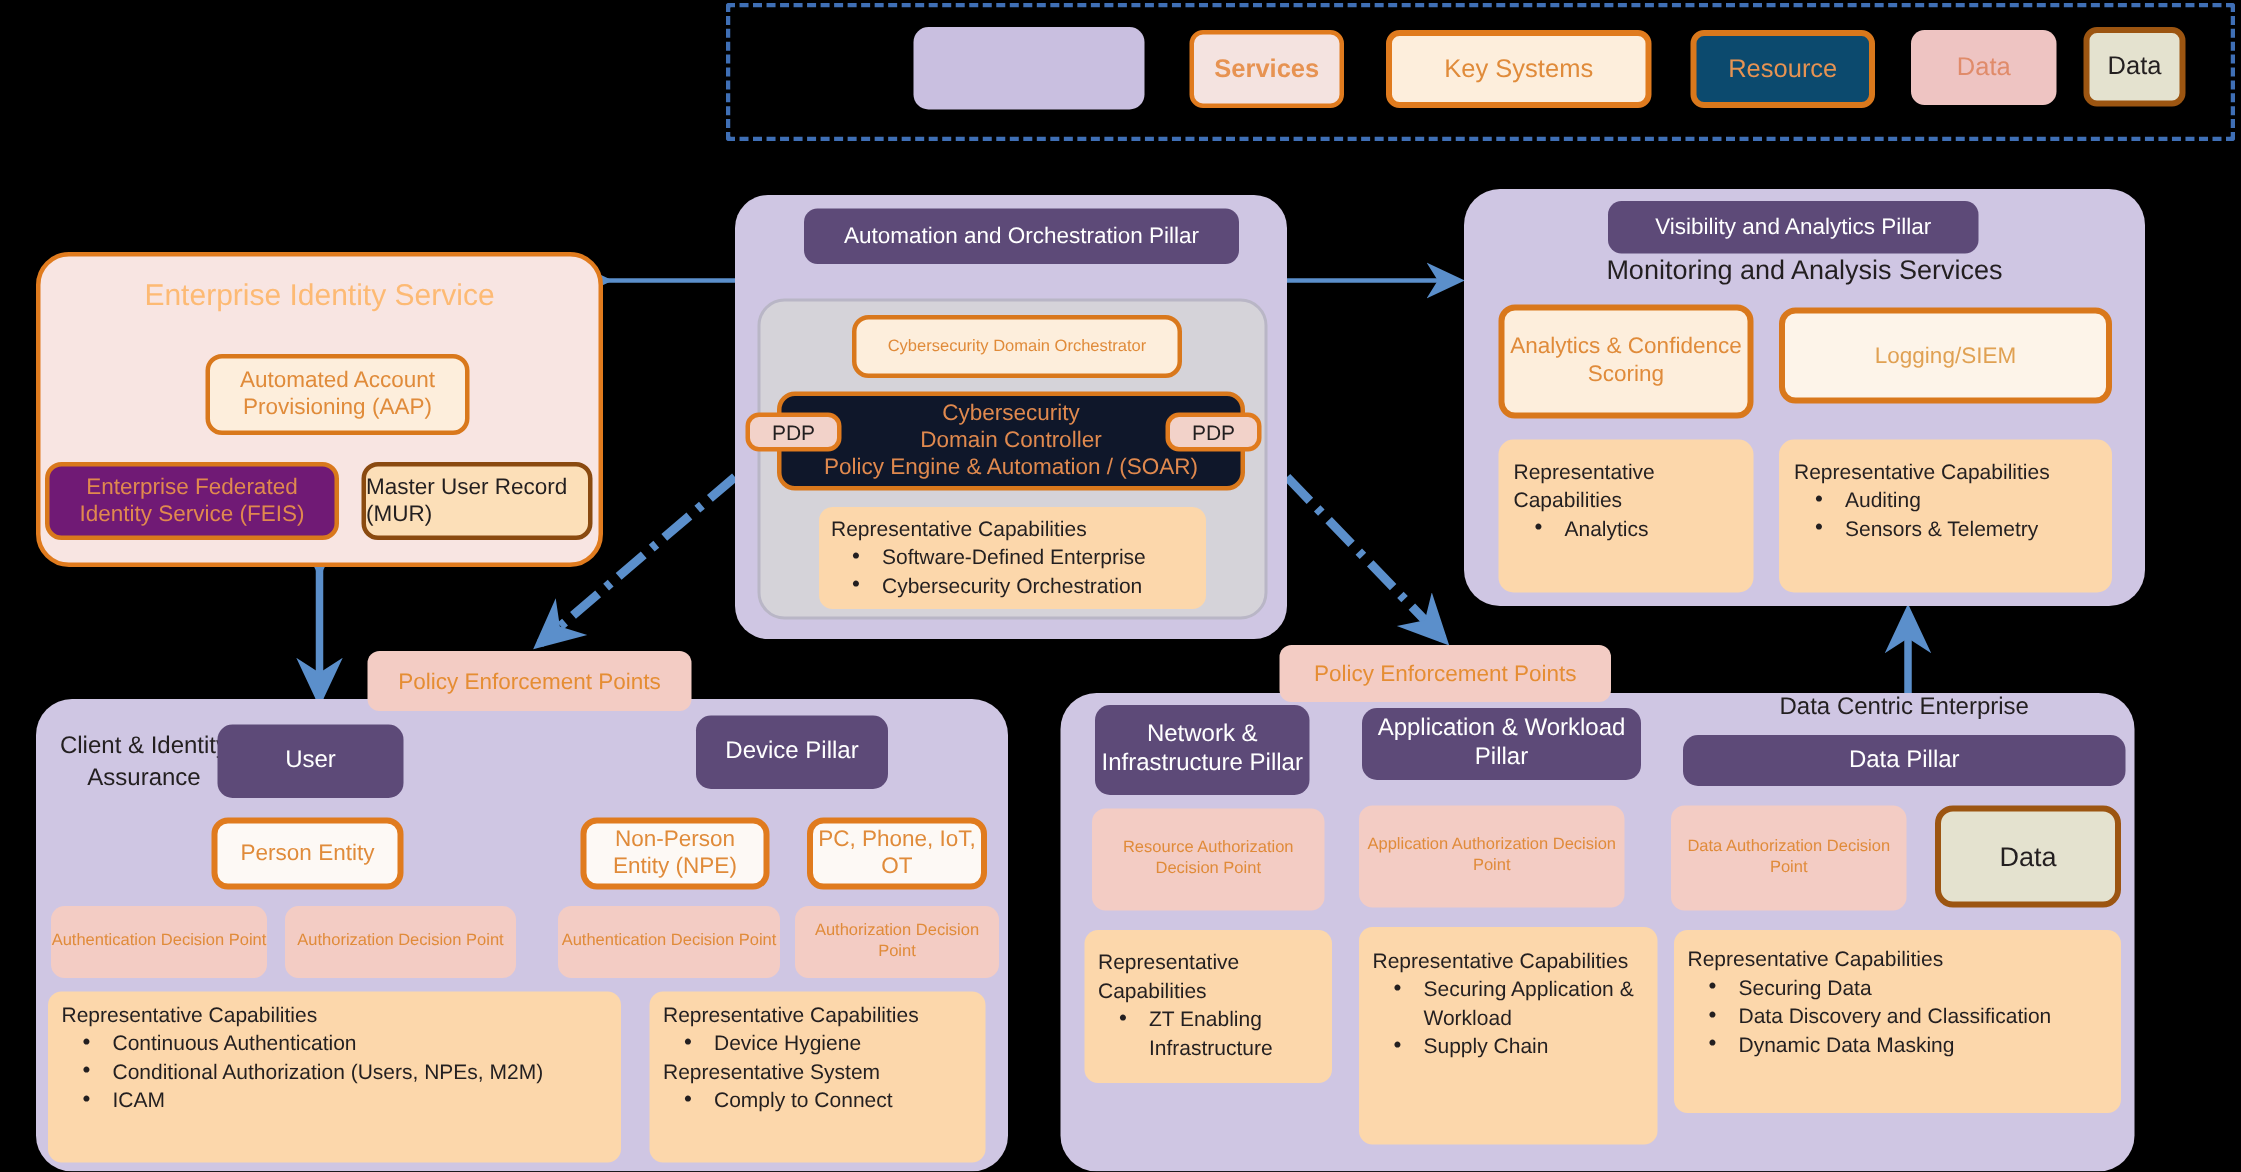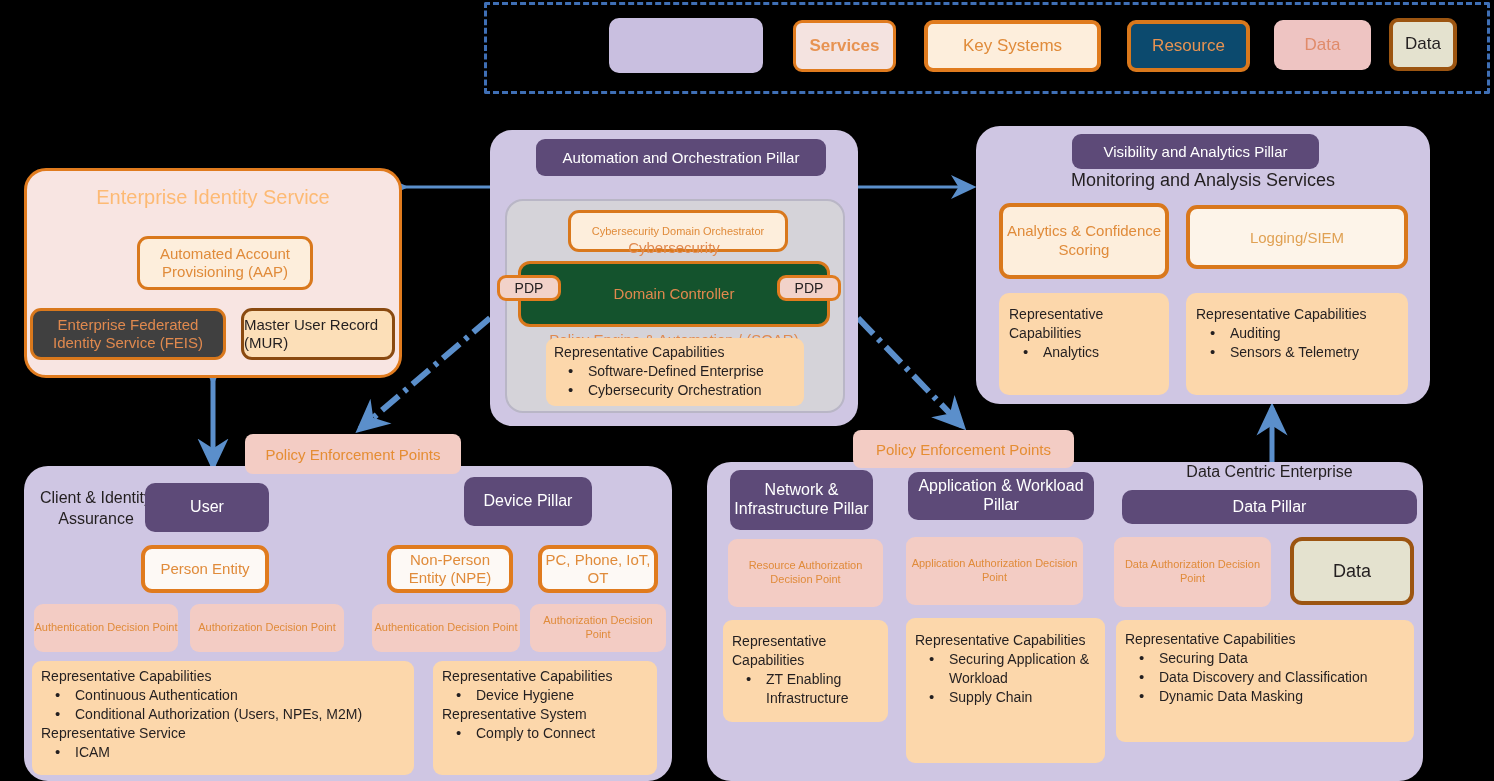--- a/index.html
+++ b/index.html
@@ -74,21 +74,21 @@
   }
   #eis-aap {
     left: 137px; top: 236px; width: 176px; height: 54px;
     background: #fdeedc; border: 3px solid #d9781c; border-radius: 11px;
     color: #e08b3a; font-size: 15px;
     display: flex; align-items: center; justify-content: center;
     text-align: center; line-height: 1.2;
   }
   #eis-feis {
     left: 30px; top: 308px; width: 196px; height: 52px;
-    background: #404040; border: 3px solid #d9781c; border-radius: 11px;
+    background: #701a75; border: 3px solid #d9781c; border-radius: 11px;
     color: #e0894e; font-size: 15px;
     display: flex; align-items: center; justify-content: center;
     text-align: center; line-height: 1.2;
   }
   #eis-mur {
     left: 241px; top: 308px; width: 154px; height: 52px;
     background: #fcdfb8; border: 3px solid #8a4a10; border-radius: 11px;
     color: #231f20; font-size: 15px;
     display: flex; align-items: center; justify-content: center;
     line-height: 1.2;
@@ -111,24 +111,24 @@
   }
   #auto-cdo {
     left: 568px; top: 210px; width: 220px; height: 42px;
     background: #fdeedc; border: 3px solid #d9781c; border-radius: 11px;
     color: #e08b3a; font-size: 11px;
     display: flex; align-items: center; justify-content: center;
     text-align: center; line-height: 1.15;
   }
   #auto-cdc {
     left: 518px; top: 261px; width: 312px; height: 66px;
-    background: #14532d; border: 3px solid #d9781c; border-radius: 12px;
+    background: #0f172a; border: 3px solid #d9781c; border-radius: 12px;
     color: #e0894e; font-size: 15px;
     display: flex; flex-direction: column; align-items: center;
-    justify-content: center; text-align: center; line-height: 1.22; gap: 28px;
+    justify-content: center; text-align: center; line-height: 1.22;
   }
   .pdp-box {
     width: 64px; height: 26px;
     background: #f2d2c9; border: 3px solid #e07b1e; border-radius: 9px;
     color: #231f20; font-size: 14px;
     display: flex; align-items: center; justify-content: center;
   }
   #pdp-left  { left: 497px; top: 275px; }
   #pdp-right { left: 777px; top: 275px; }
 
@@ -403,21 +403,20 @@
   <div class="abs adp-box" id="adp2">Authorization Decision Point</div>
   <div class="abs adp-box" id="adp3">Authentication Decision Point</div>
   <div class="abs adp-box" id="adp4">Authorization Decision Point</div>
 
   <div class="abs" id="bl-cap1">
     <div class="cap-head">Representative Capabilities</div>
     <ul class="cap-list">
       <li>Continuous Authentication</li>
       <li>Conditional Authorization (Users, NPEs, M2M)</li>
     </ul>
-    <div class="cap-head">Representative Service</div>
     <ul class="cap-list">
       <li>ICAM</li>
     </ul>
   </div>
 
   <div class="abs" id="bl-cap2">
     <div class="cap-head">Representative Capabilities</div>
     <ul class="cap-list">
       <li>Device Hygiene</li>
     </ul>

